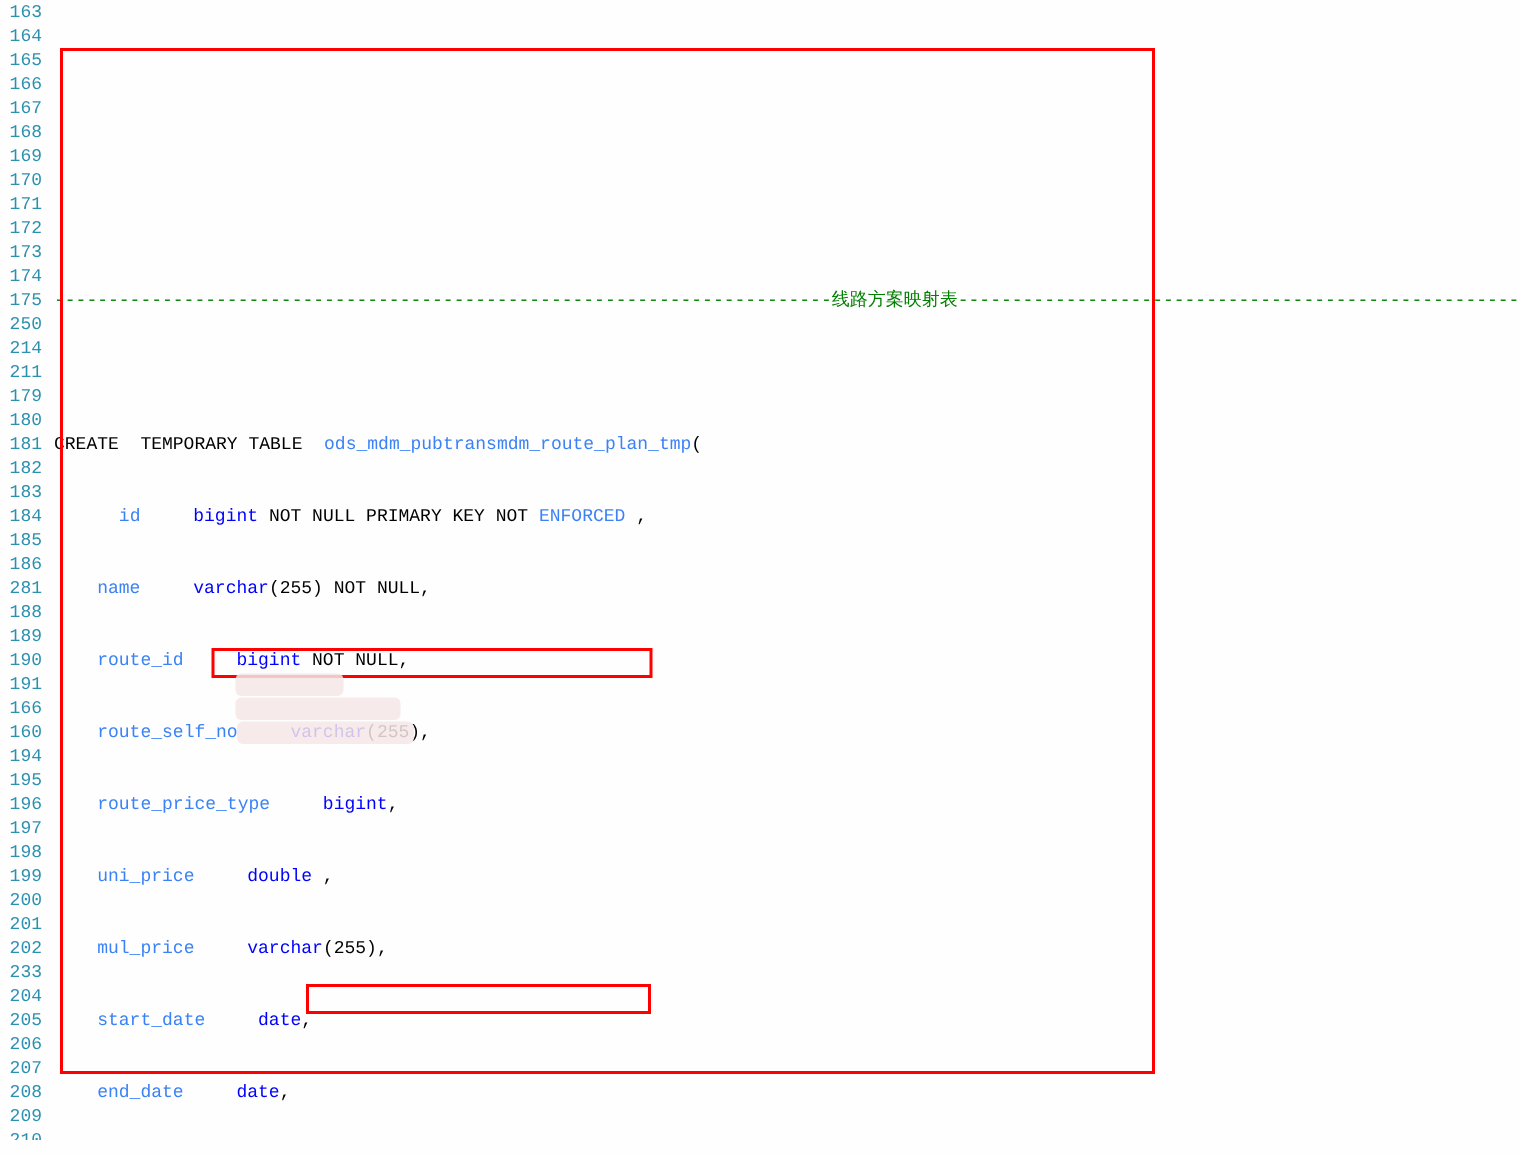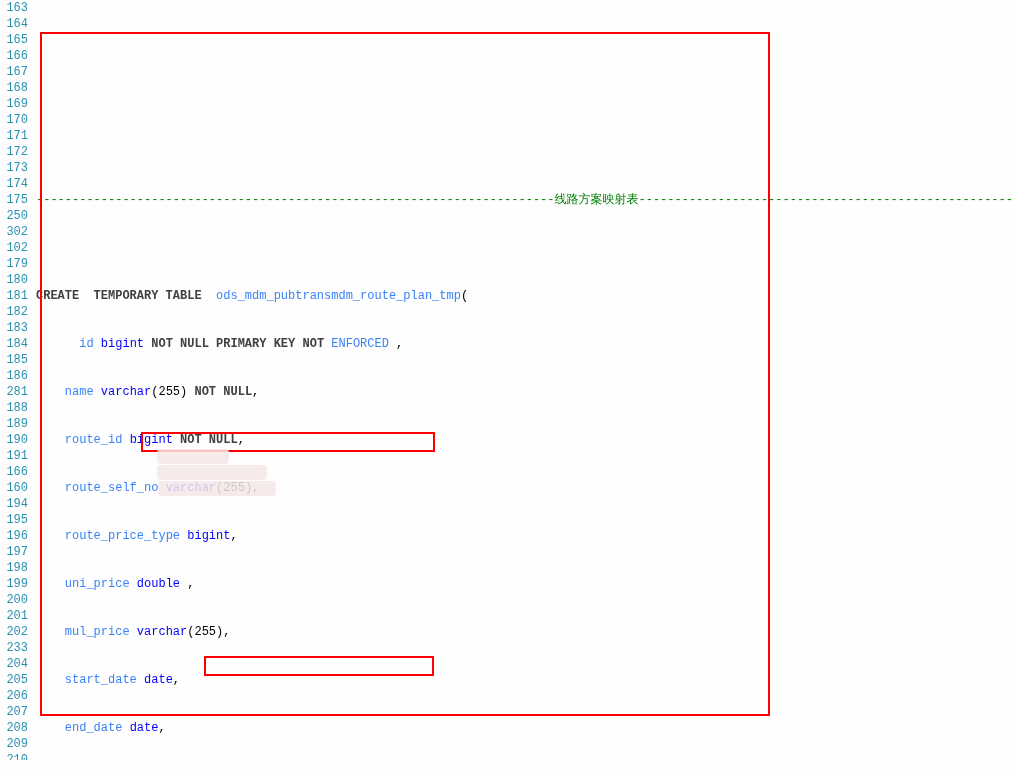--- a/index.html
+++ b/index.html
@@ -27,23 +27,23 @@
     height: 16px;
   }
   .code {
     flex: 1;
     white-space: pre;
     position: relative;
   }
   .code .line {
     height: 16px;
   }
-  .kw { color: #404040; font-weight: bold; }
+  .kw { color: #000000; }
   .id { color: #3b82f6; }
-  .type { color: #0000ff; }
+  .type { color: #0000ff; margin-left: 28px; }
   .dashed-line {
     color: #008000;
   }
   .red-box {
     position: absolute;
     border: 2px solid #ff0000;
     pointer-events: none;
   }
   .red-box.main {
     left: 4px;
@@ -85,22 +85,22 @@
       <div class="ln">167</div>
       <div class="ln">168</div>
       <div class="ln">169</div>
       <div class="ln">170</div>
       <div class="ln">171</div>
       <div class="ln">172</div>
       <div class="ln">173</div>
       <div class="ln">174</div>
       <div class="ln">175</div>
       <div class="ln">250</div>
-      <div class="ln">302</div>
-      <div class="ln">102</div>
+      <div class="ln">214</div>
+      <div class="ln">211</div>
       <div class="ln">179</div>
       <div class="ln">180</div>
       <div class="ln">181</div>
       <div class="ln">182</div>
       <div class="ln">183</div>
       <div class="ln">184</div>
       <div class="ln">185</div>
       <div class="ln">186</div>
       <div class="ln">281</div>
       <div class="ln">188</div>

